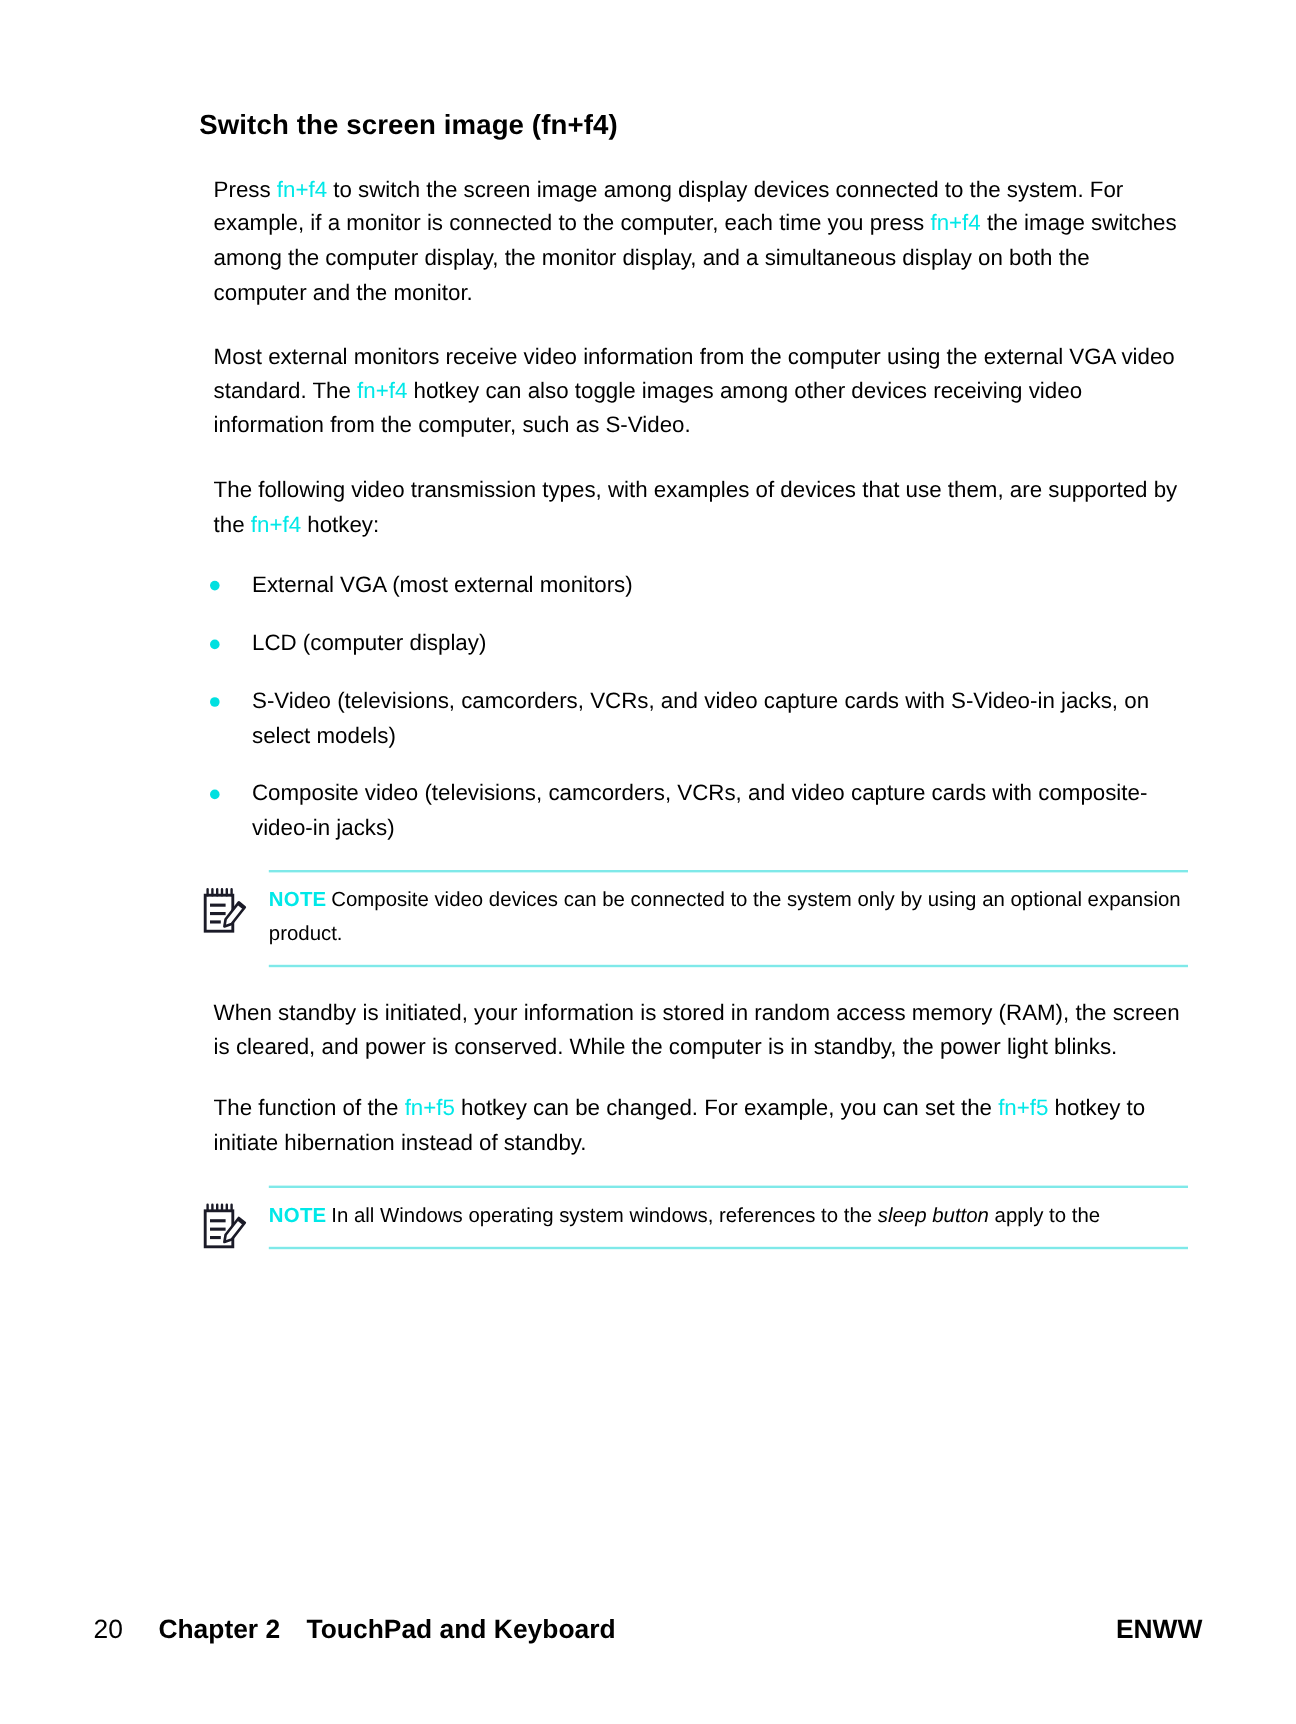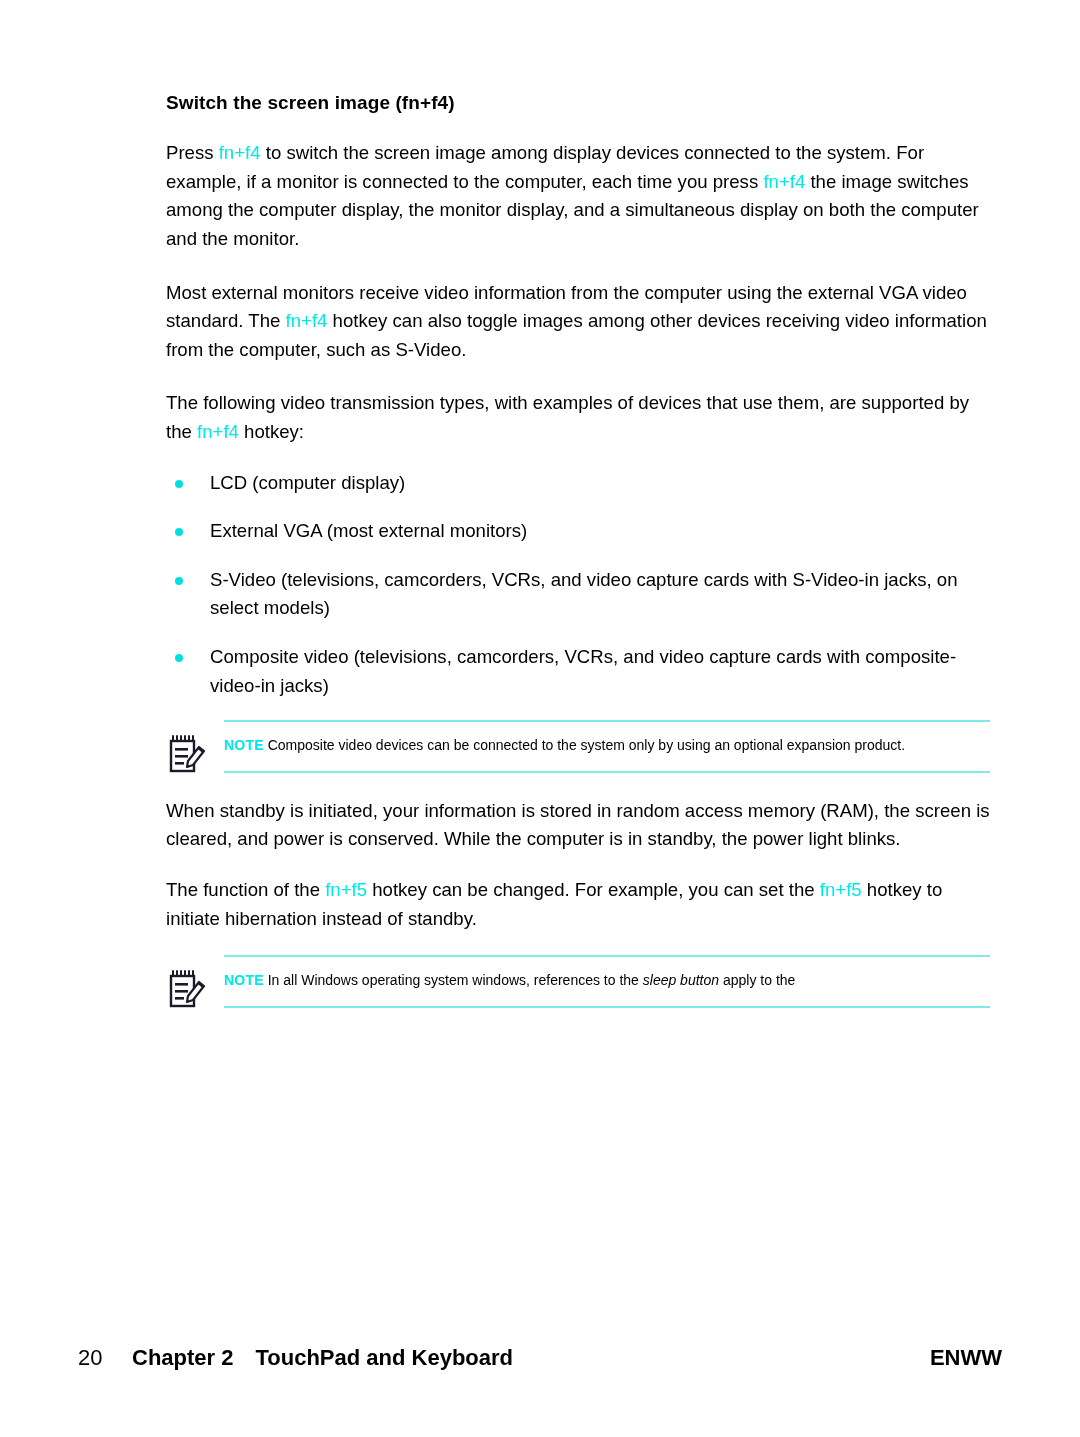--- a/index.html
+++ b/index.html
@@ -24,35 +24,35 @@
 
   
   .content {
     position: absolute;
     left: 166px;
     top: 92px;
     width: 824px;
   }
 
   h2.heading {
-    font-size: 19px;
+    font-size: 23px;
     font-weight: bold;
     letter-spacing: 0.1px;
     margin: 0 0 26px 0;
     line-height: 1.12;
     color: #000;
   }
   .heading.second {
     margin-top: 38px;
   }
 
   p.para {
     font-size: 18.6px;
     line-height: 28.6px;
-    margin: 0 0 25px 0;
+    margin: 0 0 25px 12px;
     color: #000;
     text-align: left;
   }
   p.para.tight {
     margin-bottom: 22px;
   }
 
   .key {
     color: #00e8e8;
   }
@@ -97,21 +97,21 @@
     width: 40px;
     height: 42px;
   }
   .admon .body {
     border-top: 2.5px solid #7fe9e9;
     border-bottom: 2.5px solid #7fe9e9;
     padding: 9px 0 11px 0;
   }
   .admon .body p {
     margin: 0;
-    font-size: 14px;
+    font-size: 17px;
     line-height: 28.6px;
   }
   .admon .label {
     color: #00e8e8;
     font-weight: bold;
     letter-spacing: 0.2px;
   }
   .admon .label + span,
   .admon .label + .txt {
     margin-left: 4px;
@@ -154,22 +154,22 @@
 
     <h2 class="heading">Switch the screen image (fn+f4)</h2>
 
     <p class="para"><span>Press </span><span class="key">fn+f4</span><span> to switch the screen image among display devices connected to the system. For example, if a monitor is connected to the computer, each time you press </span><span class="key">fn+f4</span><span> the image switches among the computer display, the monitor display, and a simultaneous display on both the computer and the monitor.</span></p>
 
     <p class="para"><span>Most external monitors receive video information from the computer using the external VGA video standard. The </span><span class="key">fn+f4</span><span> hotkey can also toggle images among other devices receiving video information from the computer, such as S-Video.</span></p>
 
     <p class="para tight"><span>The following video transmission types, with examples of devices that use them, are supported by the </span><span class="key">fn+f4</span><span> hotkey:</span></p>
 
     <ul class="bullets">
+      <li><span class="dot"></span><span>External VGA (most external monitors)</span></li>
       <li><span class="dot"></span><span>LCD (computer display)</span></li>
-      <li><span class="dot"></span><span>External VGA (most external monitors)</span></li>
       <li><span class="dot"></span><span>S-Video (televisions, camcorders, VCRs, and video capture cards with S-Video-in jacks, on select models)</span></li>
       <li><span class="dot"></span><span>Composite video (televisions, camcorders, VCRs, and video capture cards with composite-video-in jacks)</span></li>
     </ul>
 
     <div class="admon w-full">
       <span class="icon">
         <svg viewBox="0 0 40 42" width="40" height="42" xmlns="http://www.w3.org/2000/svg">
           <rect x="5" y="7" width="23" height="30" fill="#ffffff" stroke="#1b1b28" stroke-width="2.4"></rect>
           <path d="M7 7 L7 2 M11 7 L11 2 M15 7 L15 2 M19 7 L19 2 M23 7 L23 2 M27 7 L27 2" stroke="#1b1b28" stroke-width="2" stroke-linecap="round"></path>
           <rect x="9" y="14" width="13" height="2.6" fill="#1b1b28"></rect>

